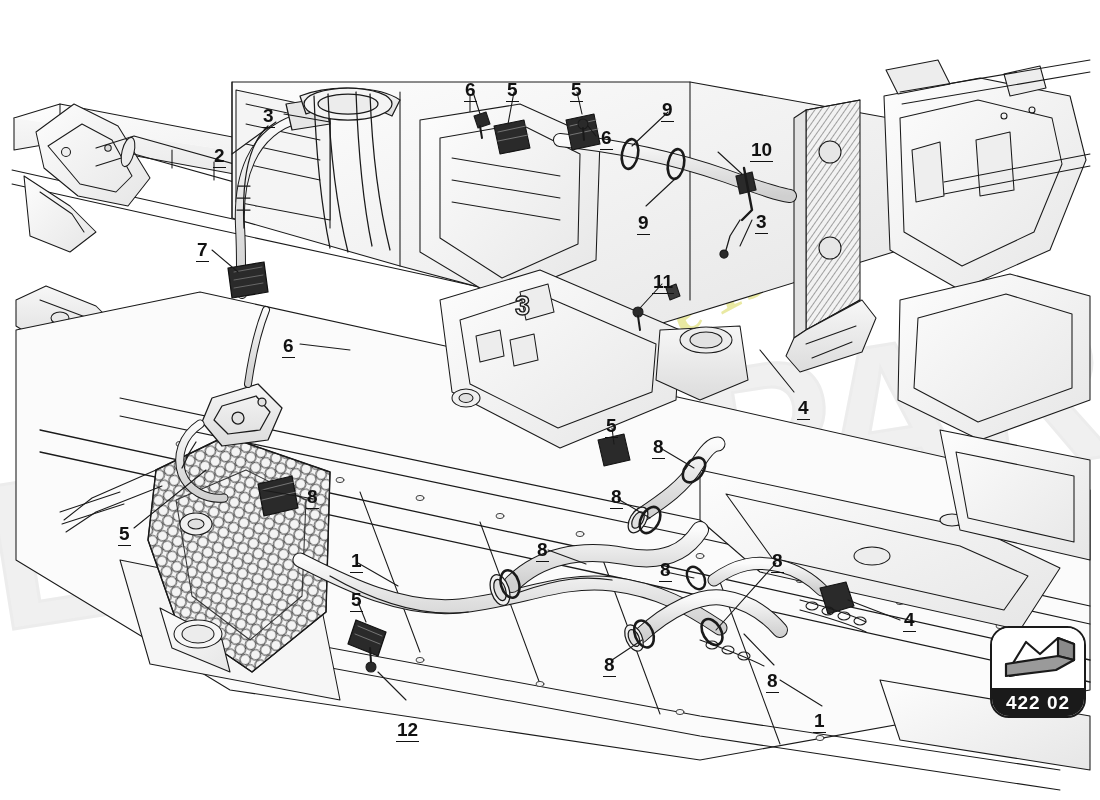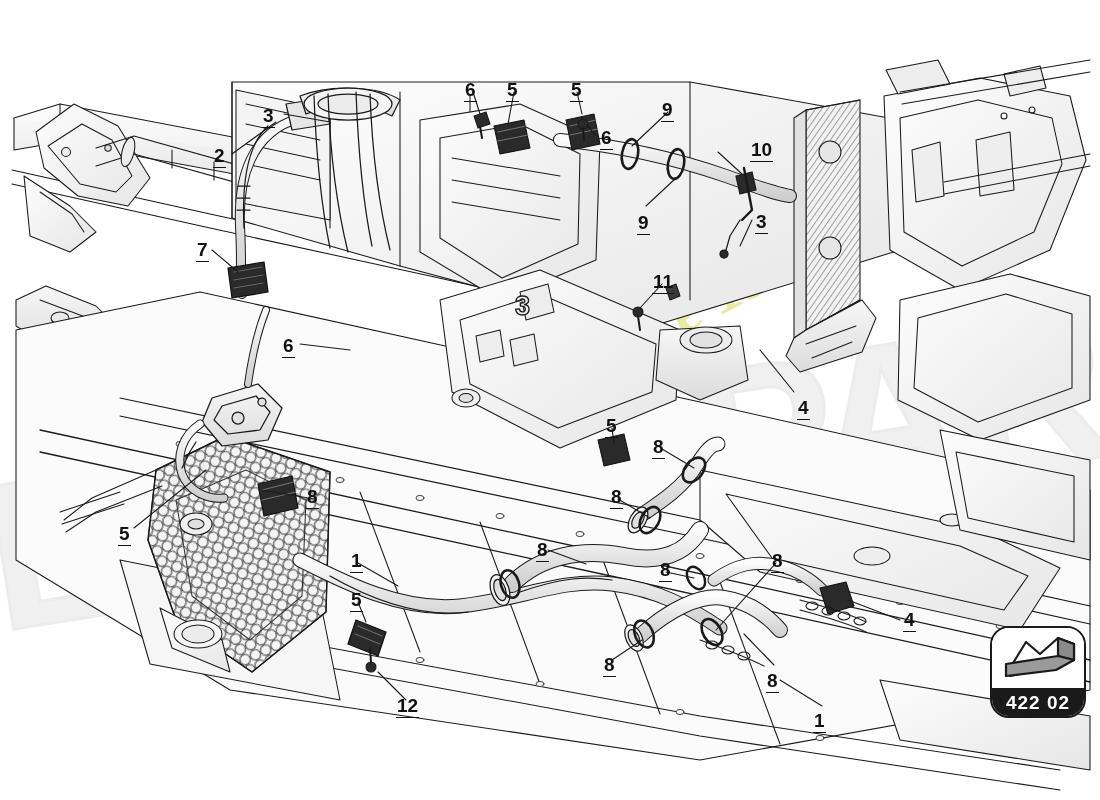--- a/index.html
+++ b/index.html
@@ -503,21 +503,21 @@
       </div>
       <div class="callout" style="left: 350px; top: 590px;">
         <span>5</span>
       </div>
       <div class="callout" style="left: 603px; top: 655px;">
         <span>8</span>
       </div>
       <div class="callout" style="left: 766px; top: 671px;">
         <span>8</span>
       </div>
-      <div class="callout" style="left: 396px; top: 696px; text-align: center;">
+      <div class="callout" style="left: 396px; top: 720px; text-align: center;">
         <span>12</span>
       </div>
       <div class="callout" style="left: 903px; top: 610px;">
         <span>4</span>
       </div>
       <div class="callout" style="left: 813px; top: 711px;">
         <span>1</span>
       </div>
     </div>
 

